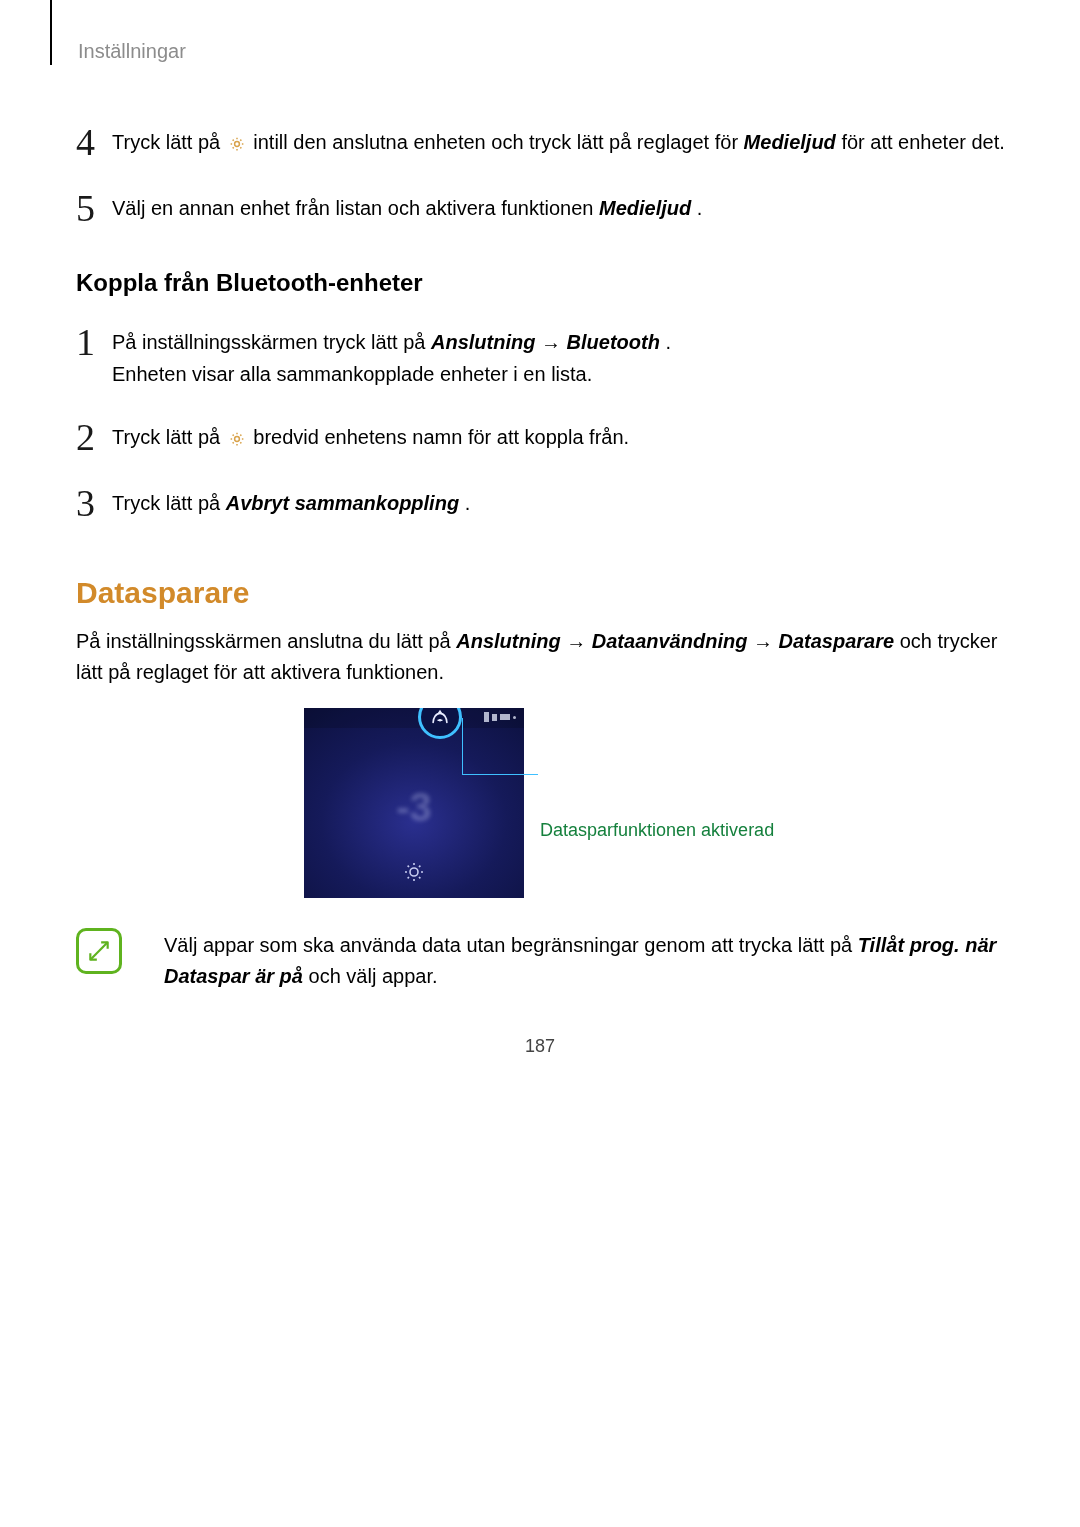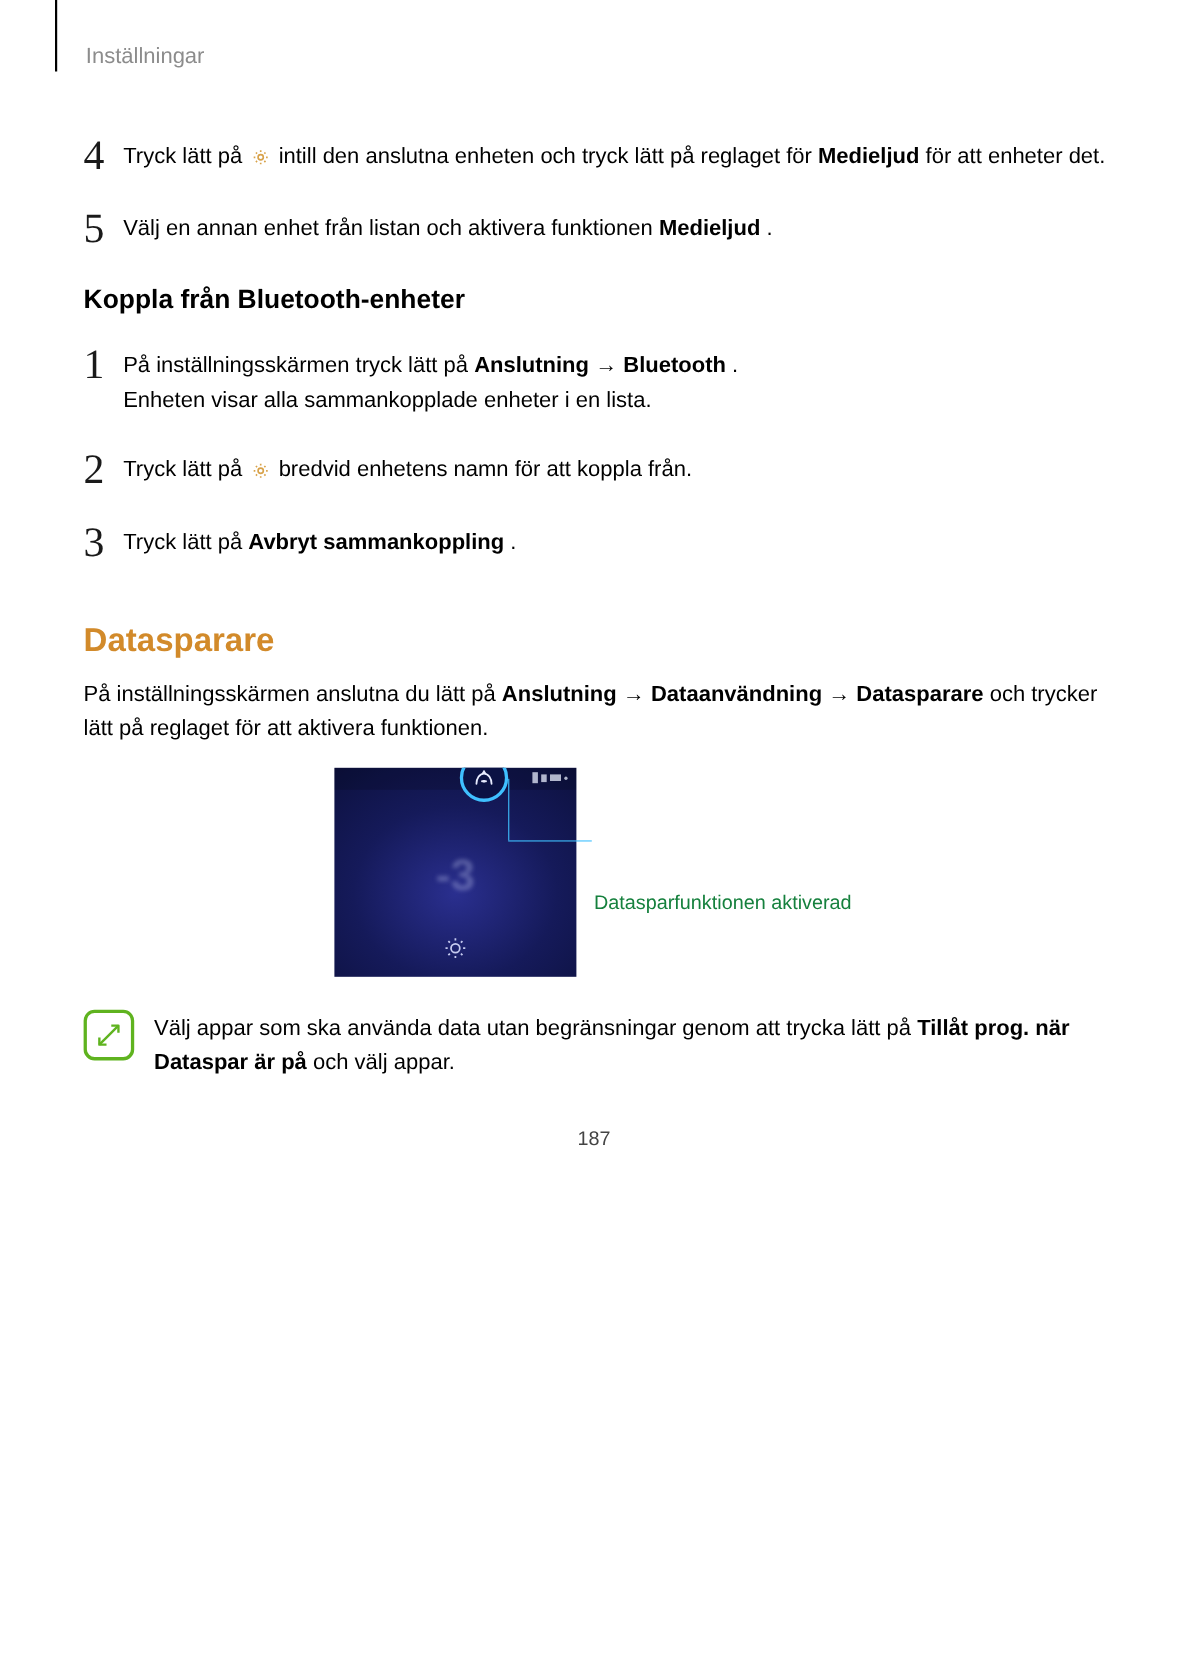--- a/index.html
+++ b/index.html
@@ -47,33 +47,33 @@
   }
   .step-body {
     font-size: 20px;
     line-height: 1.55;
     padding-top: 4px;
   }
   .step-body .sub {
     display: block;
     margin-top: 1px;
   }
-  .bold { font-weight: 700; }
+  .bold { font-weight: 700; font-style: italic; }
   .gear-icon {
     display: inline-flex;
     align-items: center;
     justify-content: center;
     vertical-align: middle;
     margin: 0 2px;
   }
   .gear-icon svg { width: 18px; height: 18px; }
   .subheading {
     font-size: 24px;
     font-weight: 700;
-    margin-top: 32px;
+    margin-top: 42px;
     margin-bottom: 26px;
   }
   .h2-orange {
     font-size: 30px;
     font-weight: 700;
     color: #d28a2a;
     margin-top: 54px;
     margin-bottom: 16px;
   }
   .para {
@@ -169,21 +169,21 @@
     position: absolute;
     border-left: 1px solid #3fc0ff;
   }
   .callout {
     font-size: 18px;
     color: #15803d;
   }
   .note-row {
     display: flex;
     align-items: flex-start;
-    gap: 18px;
+    gap: 42px;
     margin-top: 20px;
   }
   .note-icon {
     width: 46px;
     height: 46px;
     border: 3px solid #5fb31f;
     border-radius: 10px;
     display: flex;
     align-items: center;
     justify-content: center;
@@ -192,21 +192,21 @@
   }
   .note-icon svg { width: 26px; height: 26px; }
   .note-text {
     font-size: 20px;
     line-height: 1.55;
     padding-top: 2px;
   }
   .page-num {
     position: absolute;
     left: 0; right: 0;
-    bottom: 49px;
+    bottom: 38px;
     text-align: center;
     font-size: 18px;
     color: #444;
   }
 </style>
 </head>
 <body>
 
 <div class="page">
   <div class="vbar"></div>

